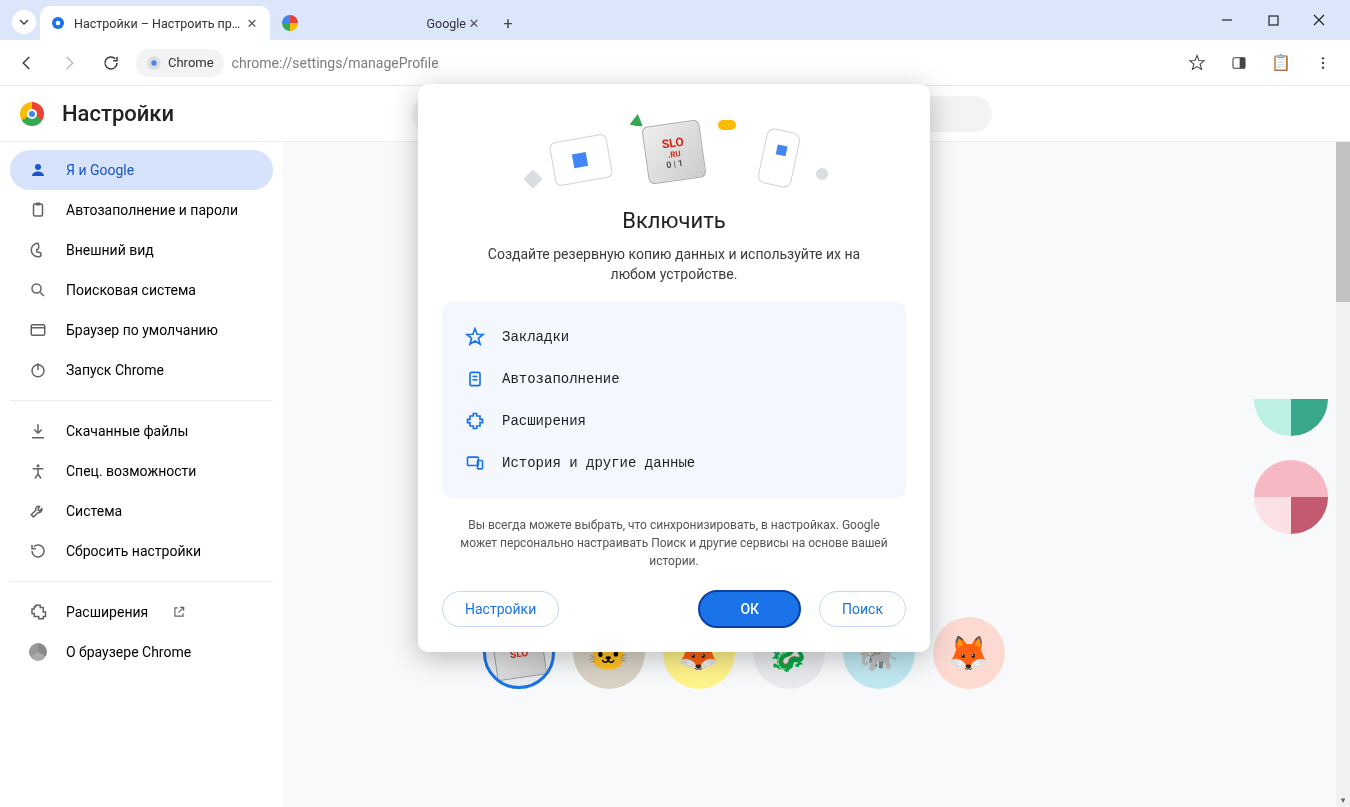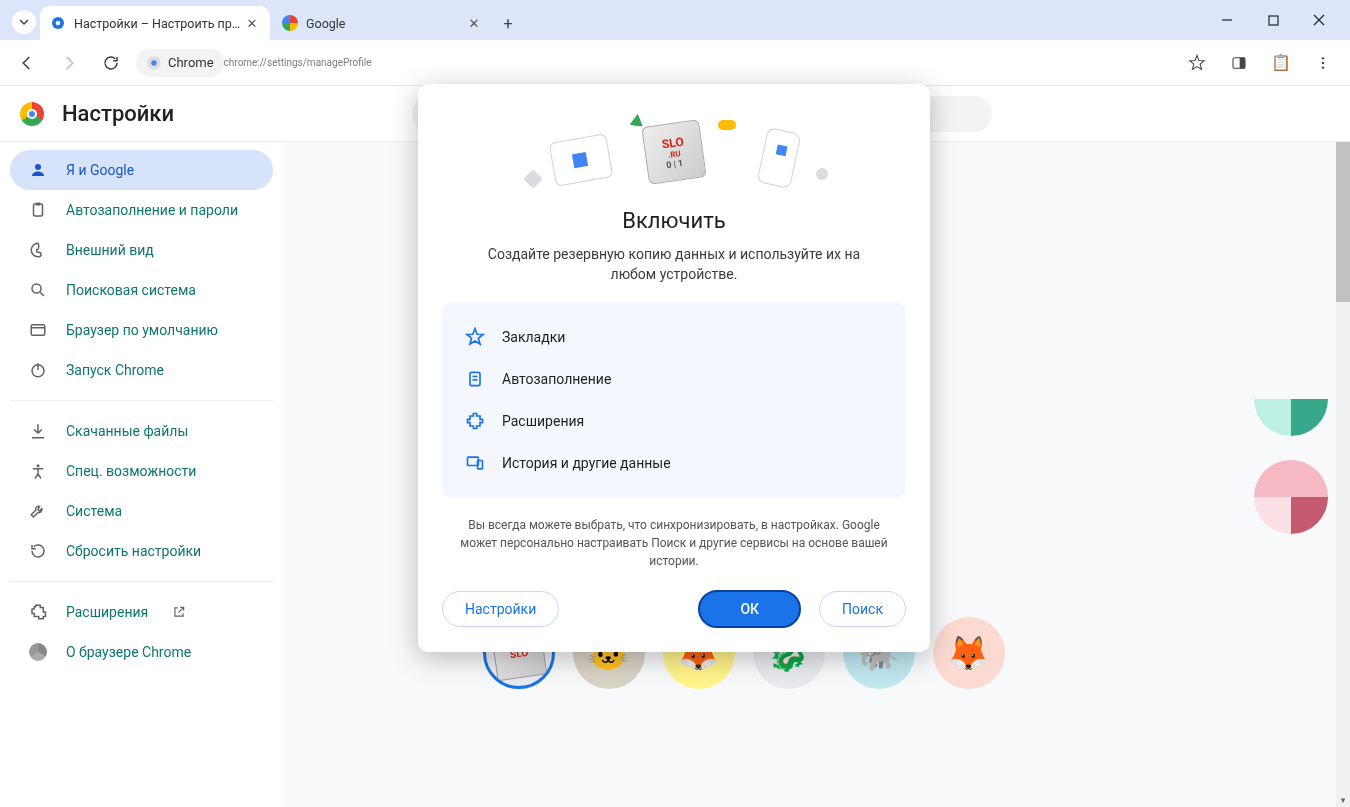--- a/index.html
+++ b/index.html
@@ -1,45 +1,45 @@
 <!DOCTYPE html>
 <html><head>
 <meta charset="utf-8">
 <style>
 * { box-sizing: border-box; margin: 0; padding: 0; font-family: "Segoe UI", Roboto, Arial, sans-serif; }
 body { width: 1350px; height: 807px; background: #fff; overflow: hidden; position: relative; }
 
 .titlebar { height: 40px; background: #dbe6fb; display: flex; align-items: flex-end; padding: 0 8px; }
 .tab-dropdown { width: 24px; height: 24px; border-radius: 50%; background: #fff; margin: 0 4px 6px 4px; display:flex; align-items:center; justify-content:center; color:#333; font-size:10px; }
 .tab { height: 34px; background:#fff; border-radius: 10px 10px 0 0; display:flex; align-items:center; padding: 0 10px; margin-right: 2px; min-width: 220px; max-width: 230px; }
-.tab.inactive { background: transparent; }
+.tab.inactive { background: transparent; text-align: right; }
 .tab .favicon { width:16px; height:16px; margin-right:8px; flex-shrink:0; }
 .tab .tab-title { font-size:12.5px; color:#333; white-space:nowrap; overflow:hidden; text-overflow:ellipsis; flex:1; }
 .tab .tab-close { width:16px; height:16px; color:#555; font-size:13px; display:flex; align-items:center; justify-content:center; }
 .new-tab { width:28px; height:28px; display:flex; align-items:center; justify-content:center; color:#444; font-size:16px; margin-bottom:3px; }
 .winctrl { margin-left:auto; display:flex; gap: 0; }
 .winbtn { width:46px; height:40px; display:flex; align-items:center; justify-content:center; color:#222; }
 
 .toolbar { height: 46px; background:#fff; border-bottom:1px solid #e7e7e7; display:flex; align-items:center; padding: 0 10px; gap: 8px; }
 .toolbtn { width:34px; height:34px; display:flex; align-items:center; justify-content:center; color:#555; border-radius:50%; }
 .omnibox-wrap { flex:1; height:34px; display:flex; align-items:center; }
 .site-chip { height:28px; border-radius:14px; background:#f1f3f4; display:flex; align-items:center; padding: 0 10px; gap:6px; font-size:13px; color:#333; }
-.omnibox-text { font-size:10px; color:#7d7d7d; }
+.omnibox-text { font-size:14px; color:#7d7d7d; margin-left:8px; }
 .toolbar-right { display:flex; align-items:center; gap:8px; margin-left:auto; }
 
 .header { height:56px; border-bottom:1px solid #eee; display:flex; align-items:center; padding: 0 20px; gap: 18px; }
 .logo { width:24px; height:24px; }
 .header-title { font-size:22px; font-weight:500; color:#202124; }
 .search-pill { margin-left: 220px; height:36px; border-radius:18px; background:#f1f3f4; display:flex; align-items:center; padding:0 14px; gap:8px; width:580px; }
 .search-pill .mag { color:#5f6368; }
 .search-pill .ph { color:#808185; font-size:14px; }
 
 .layout { display:flex; height: calc(807px - 40px - 46px - 56px); }
 .sidebar { width: 283px; padding: 8px 10px; overflow:auto; }
-.side-item { height:40px; border-radius:20px; display:flex; align-items:center; padding:0 18px; gap:18px; color:#0f766e; font-size:14px; }
+.side-item { height:40px; border-radius:20px; display:flex; align-items:center; padding:0 18px; gap:18px; color:#000000; font-size:14px; }
 .side-item.active { background:#d6e3fb; color:#1a56c7;text-align:center; }
 .side-item .sicon { width:20px; height:20px; color:#5f6368; flex-shrink:0; display:flex; align-items:center; justify-content:center; }
 .side-item.active .sicon { color:#1a56c7; }
 .side-sep { height:1px; background:#eee; margin: 10px 0; }
 
 .content { flex:1; background:#f8f9fa; position:relative; overflow:hidden; }
 .content-inner { padding: 20px 16px; width: 700px; margin: 0 auto; }
 .back-row { display:flex; align-items:center; gap: 14px; height:40px; }
 .section-label { font-size:14.5px; color:#202124; margin: 20px 0 10px; }
 .avatar-row { display:flex; gap:18px; margin-top:14px; }
@@ -60,21 +60,21 @@
 .hero { height:100px; position:relative; display:flex; align-items:center; justify-content:center; }
 .hero-logo { width:58px; height:58px; border-radius:6px; background: linear-gradient(135deg,#eee,#ccc); border:1px solid #aaa; display:flex; flex-direction:column; align-items:center; justify-content:center; font-weight:700; font-size:12px; transform: rotate(-8deg); }
 .hero-logo .red { color:#d02a1c; }
 .hero-device { position:absolute; border:1.5px solid #cfd2d6; border-radius:6px; background:#fff; }
 .hero-dot { position:absolute; border-radius:3px; }
 .dlg-title { text-align:center; font-size:22px; color:#1f1f1f; margin-top:6px; }
 .dlg-sub { text-align:center; font-size:14px; color:#3c3c3c; margin: 12px 22px 18px; line-height:1.4; }
 .feature-box { background:#f4f8fe; border-radius:10px; padding: 14px 18px; }
 .feature { display:flex; align-items:center; gap: 16px; padding: 10px 4px; }
 .feature .ficon { width:22px; height:22px; color:#1a73e8; display:flex; align-items:center; justify-content:center; }
-.feature .flabel { font-size:14px; color:#1f1f1f; }
+.feature .flabel { font-size:14px; color:#1f1f1f;font-family:Liberation Mono, monospace; }
 .dlg-fine { font-size:12px; color:#555; text-align:center; margin: 18px 8px 10px; line-height:1.5; }
 .dlg-buttons { display:flex; gap: 18px; margin-top: 20px; align-items:center; }
 .btn-outline { flex: 0 0 auto; height:36px; border:1px solid #c6d5f4; border-radius:18px; background:#fff; color:#1a73e8; font-size:14px; padding: 0 22px; display:flex; align-items:center; justify-content:center; }
 .btn-primary { height:38px; border:2px solid #0b3fa4; border-radius:19px; background:#1a73e8; color:#fff; font-size:14px; padding:0 40px; display:flex; align-items:center; justify-content:center; font-weight:500; }
 .btn-spacer { flex:1; }
 </style>
 </head>
 <body>
 
 <div class="titlebar">

